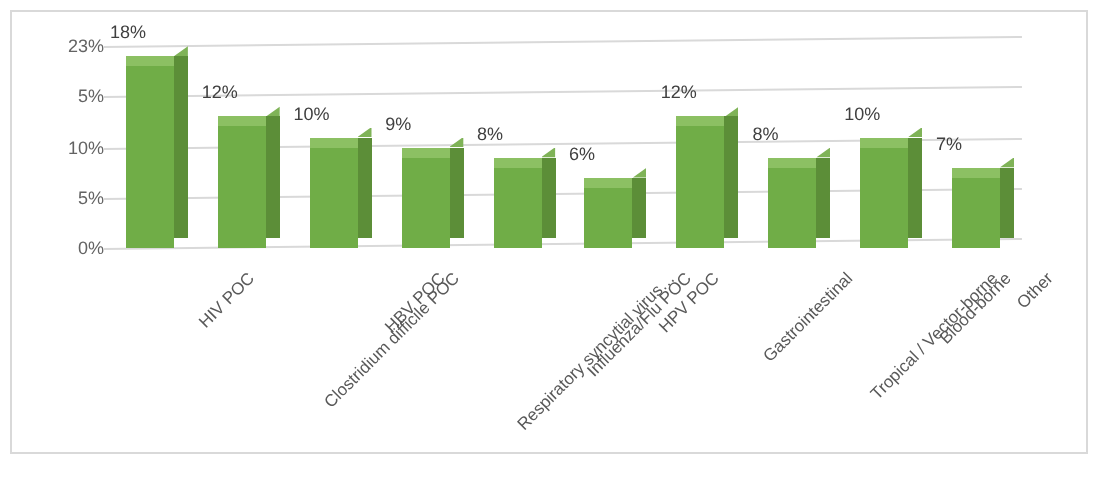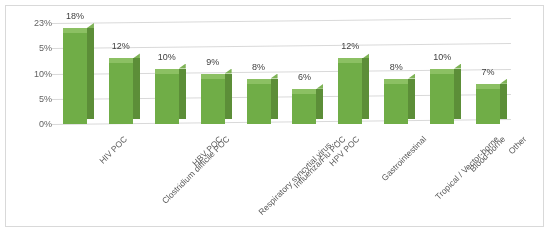--- a/index.html
+++ b/index.html
@@ -66,21 +66,20 @@
   .bar .topside{
     position:absolute;
     width:7px;height:5px;
     background:#7FB357;
   }
   .dlabel{
     position:absolute;
     font-size:9px;
     color:#404040;
     white-space:nowrap;
-    text-align:center;
   }
   
   .catlabel{
     position:absolute;
     font-size:8.5px;
     color:#595959;
     white-space:nowrap;
     transform:rotate(-45deg);
     transform-origin:right top;
     text-align:right;

